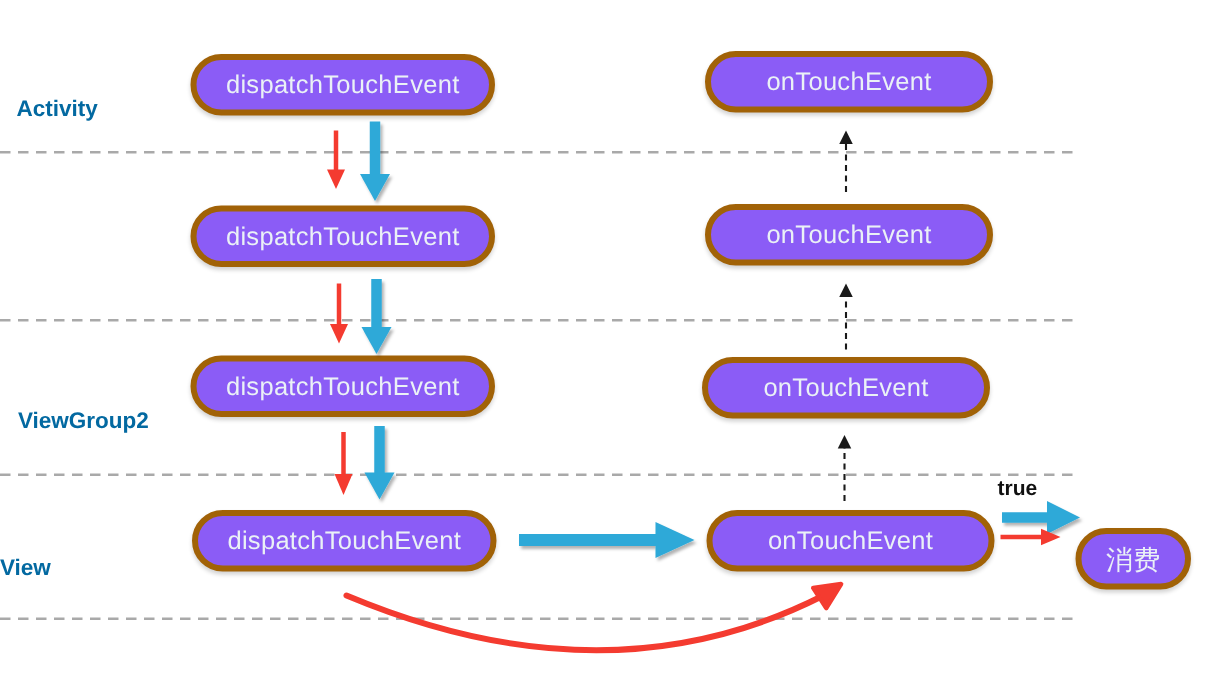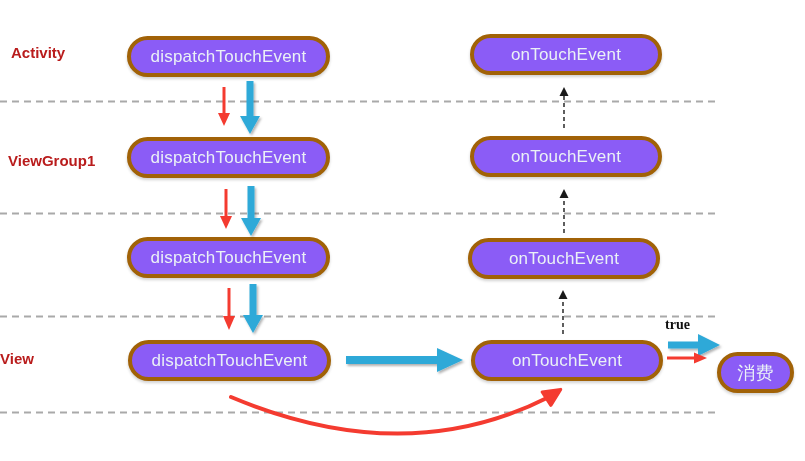--- a/index.html
+++ b/index.html
@@ -1,47 +1,48 @@
 <!DOCTYPE html>
 <html><head>
 <meta charset="utf-8">
 <style>
   html,body{margin:0;padding:0;background:#ffffff;}
   .canvas{
     position:relative;width:805px;height:461px;background:#ffffff;overflow:hidden;
     font-family:"Liberation Sans","DejaVu Sans",sans-serif;
   }
   .row-label{
-    position:absolute;font-size:15px;font-weight:600;color:#b91c1c;line-height:18px;
+    position:absolute;font-size:15px;font-weight:600;color:#0369a1;line-height:18px;
     white-space:nowrap;
+    margin-top:20px;
   }
   .pill{
     position:absolute;height:41px;border-radius:22px;
     background:#8b5cf6;border:4px solid #a16207;
     box-shadow:0 2px 3px rgba(0,0,0,0.18);
     display:flex;align-items:center;justify-content:center;
     color:#eaf1f6;font-size:17px;letter-spacing:0.2px;white-space:nowrap;
     box-sizing:border-box;
   }
   .pill.consume{font-size:18px;}
   .true-label{
-    position:absolute;left:665px;top:317px;font-size:14px;font-weight:700;color:#111111;font-family:Liberation Serif, serif;
+    position:absolute;left:665px;top:317px;font-size:14px;font-weight:700;color:#111111;
   }
   svg.overlay{
     position:absolute;left:0;top:0;width:805px;height:461px;
     pointer-events:none;
   }
 </style>
 </head>
 <body>
 
 <div class="canvas">
 
   <div class="row-label" style="left:11px;top:44px">Activity</div>
-  <div class="row-label" style="left:8px;top:152px">ViewGroup1</div>
+  <div class="row-label" style="left:12px;top:252px">ViewGroup2</div>
   <div class="row-label" style="left:0;top:350px">View</div>
 
   <div class="pill" style="left:127px;top:36px;width:203px">dispatchTouchEvent</div>
   <div class="pill" style="left:127px;top:137px;width:203px">dispatchTouchEvent</div>
   <div class="pill" style="left:127px;top:237px;width:203px">dispatchTouchEvent</div>
   <div class="pill" style="left:128px;top:340px;width:203px">dispatchTouchEvent</div>
 
   <div class="pill" style="left:470px;top:34px;width:192px">onTouchEvent</div>
   <div class="pill" style="left:470px;top:136px;width:192px">onTouchEvent</div>
   <div class="pill" style="left:468px;top:238px;width:192px">onTouchEvent</div>

